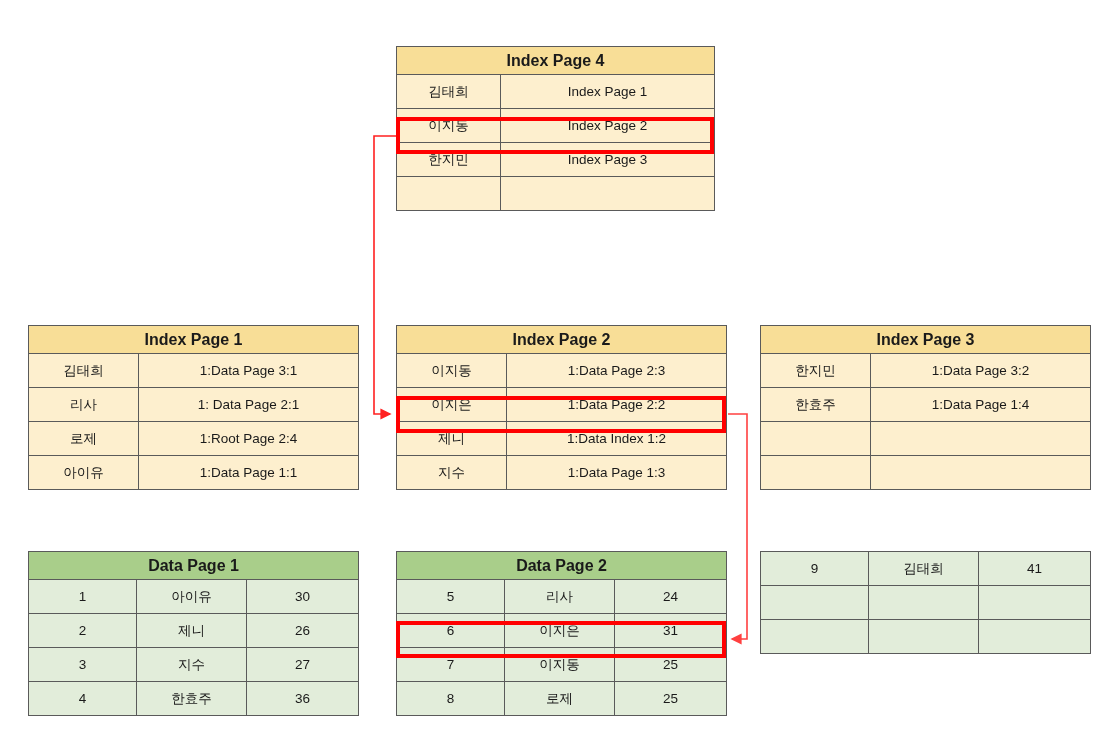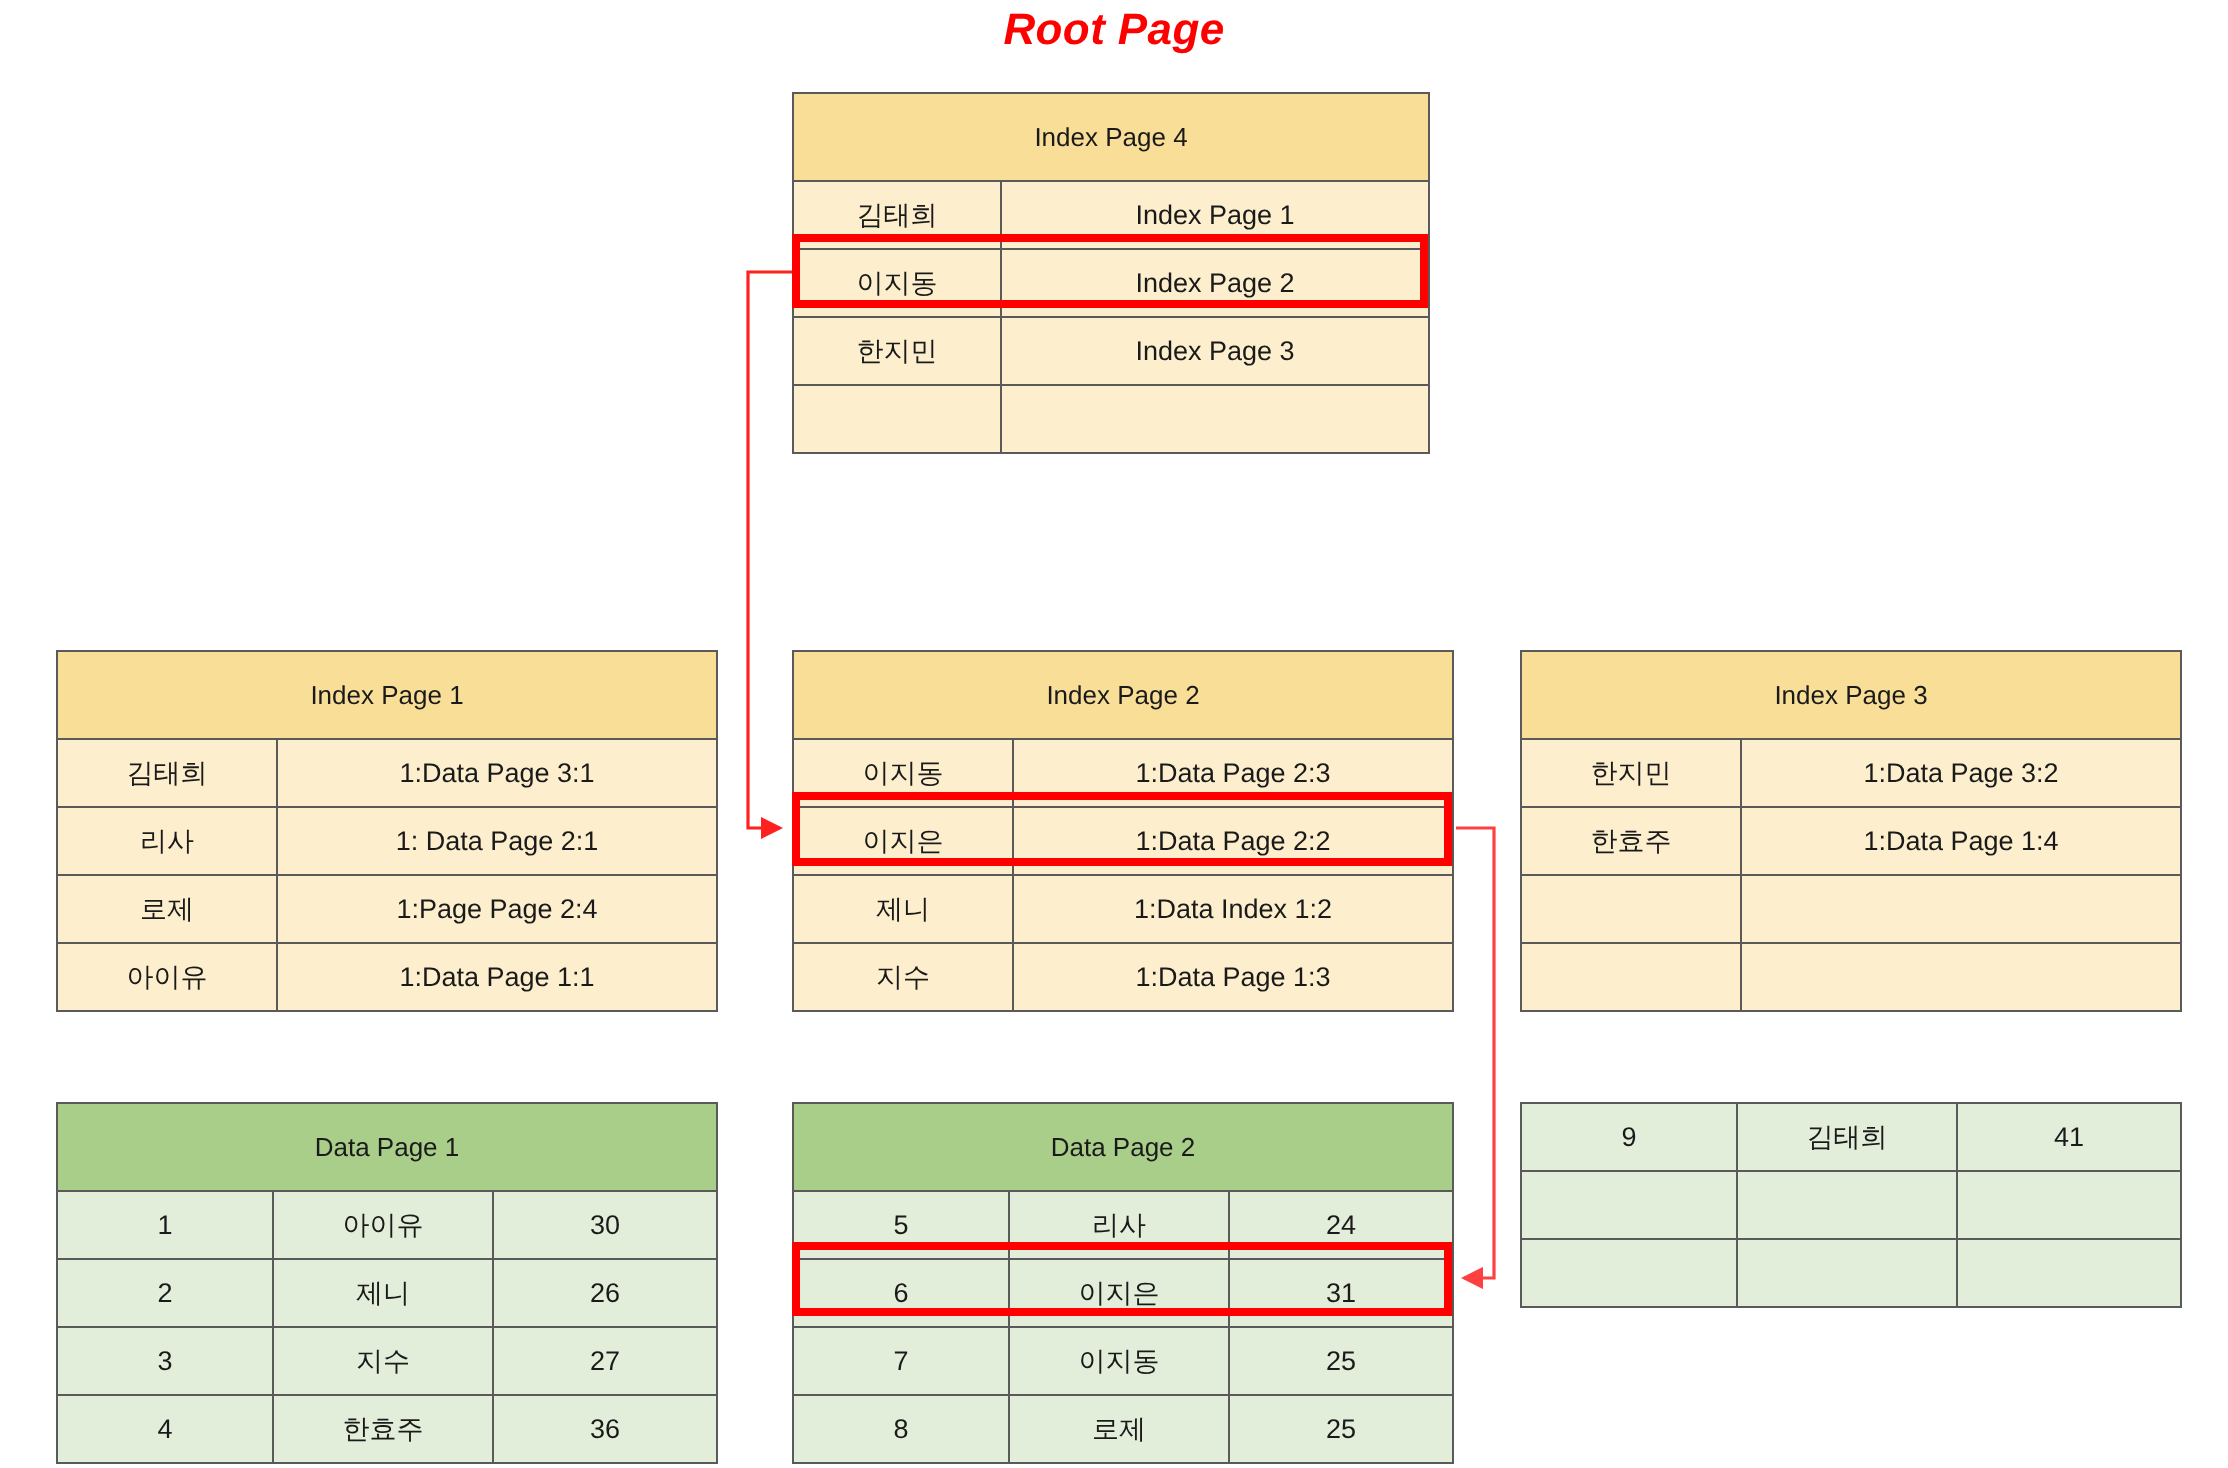--- a/index.html
+++ b/index.html
@@ -35,23 +35,23 @@
     font-size:13.5px;
     color:#1a1a1a;
     text-align:center;
     vertical-align:middle;
     padding:0;
     height:34px;
     box-sizing:border-box;
     font-family:"Liberation Sans","DejaVu Sans",sans-serif;
   }
   .tbl td.hdr{
-    font-weight:normal;
-    font-size:13px;
-    height:44px;
+    font-weight:bold;
+    font-size:16px;
+    height:28px;
   }
 
   
   .idx{background:#FDEFCE;}
   .idx td{background:#FDEFCE;}
   .idx td.hdr{background:#F8DE97;}
 
   
   .dat{background:#E2EDDA;}
   .dat td{background:#E2EDDA;}
@@ -69,21 +69,20 @@
   .connectors{
     position:absolute;left:0;top:0;width:1114px;height:734px;
     pointer-events:none;
   }
 </style>
 </head>
 <body>
 
 <div class="stage">
 
-  <div class="section-title" style="left:447px;top:2px;width:220px;">Root Page</div>
 
 
   <table class="tbl idx" style="left:396px;top:46px;width:318px;">
     <colgroup>
         <col style="width:104px;">
         <col style="width:214px;">
       </colgroup>
     <tbody>
       <tr>
         <td class="hdr" colspan="2">Index Page 4</td>
@@ -120,21 +119,21 @@
       <tr>
         <td>김태희</td>
         <td>1:Data Page 3:1</td>
       </tr>
       <tr>
         <td>리사</td>
         <td>1: Data Page 2:1</td>
       </tr>
       <tr>
         <td>로제</td>
-        <td>1:Page Page 2:4</td>
+        <td>1:Root Page 2:4</td>
       </tr>
       <tr>
         <td>아이유</td>
         <td>1:Data Page 1:1</td>
       </tr>
     </tbody>
   </table>
 
   <table class="tbl idx" style="left:396px;top:325px;width:330px;">
     <colgroup>

